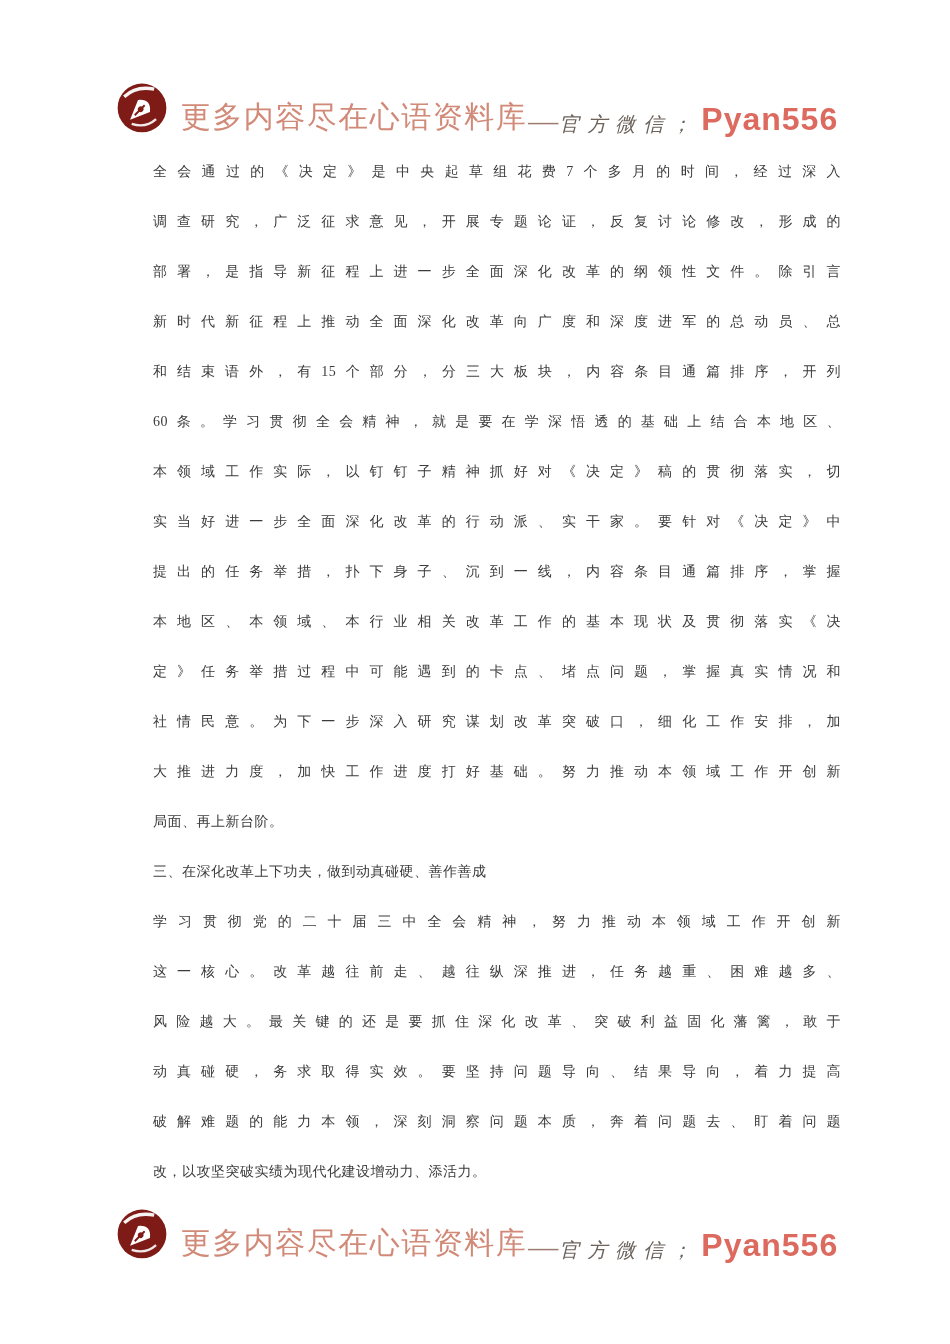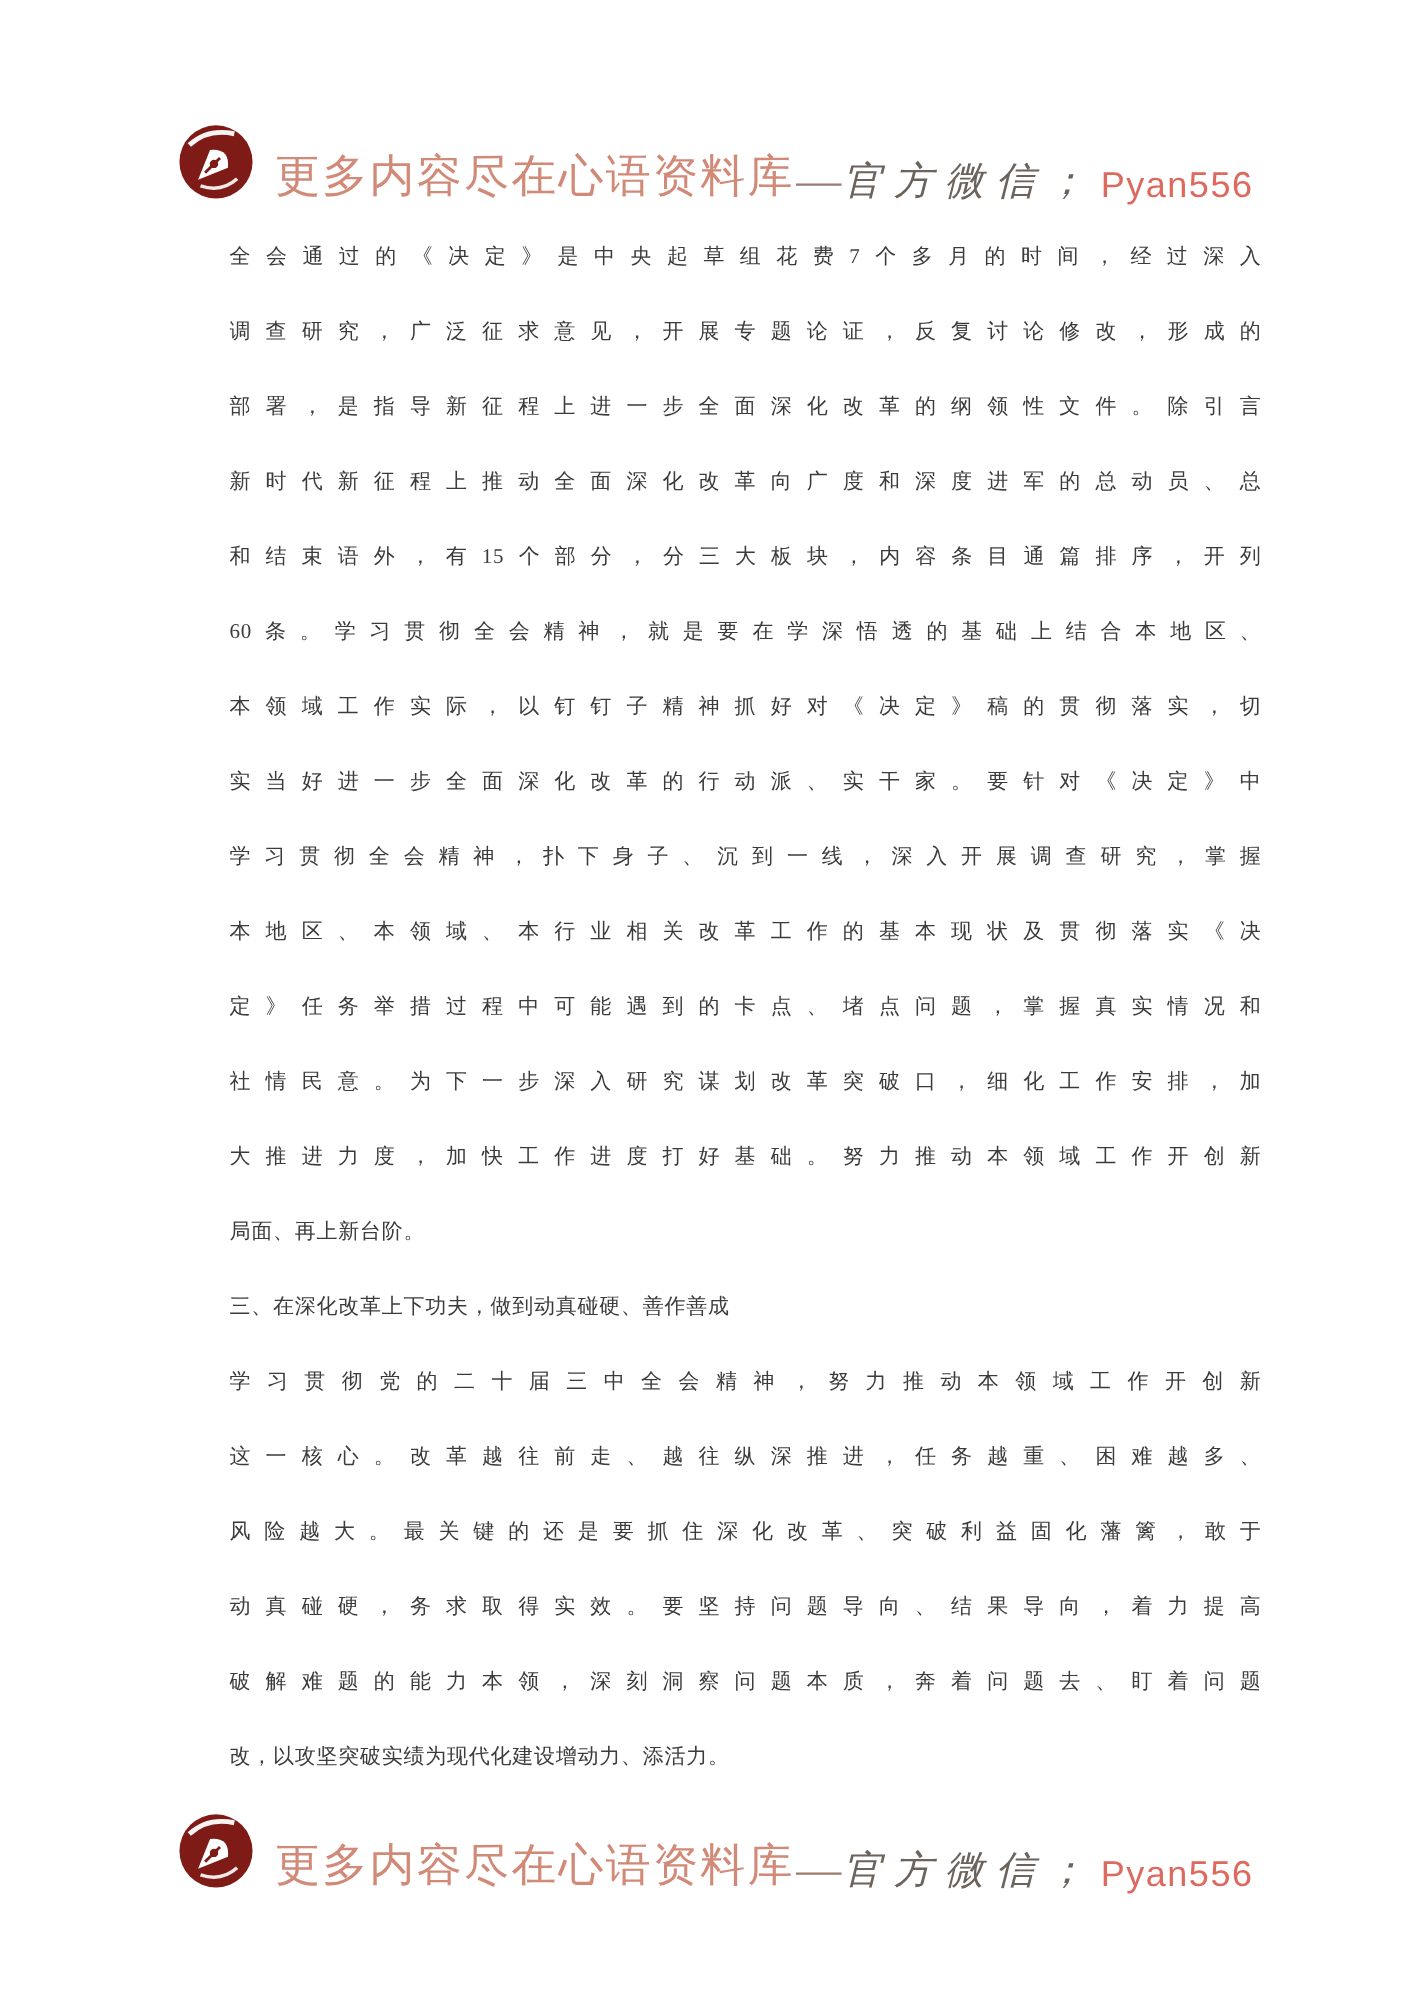--- a/index.html
+++ b/index.html
@@ -27,27 +27,28 @@
   .wm-main {
     color: var(--salmon, #d28a78);
     font-size: 30px; letter-spacing: 1.5px; font-weight: 500;
   }
   .wm-dash {
     color: var(--dash_col, #9b7c6e);
     font-size: 30px; margin: 0 1px 0 1px;
   }
   .wm-wechat {
     color: var(--gray_script, #6c635c);
-    font-size: 26px; font-style: italic; letter-spacing: 8px;
+    font-size: 20px; font-style: italic; letter-spacing: 8px;
   }
   .wm-id {
     color: var(--id_red, #dc6a5f);
-    font-size: 24px; letter-spacing: 1px;
+    font-size: 32px; letter-spacing: 1px;
     font-family: "Liberation Sans", sans-serif;
     margin-left: 2px;
+    font-weight: bold;
   }
 
   
   .doc-body {
     position: absolute;
     left: 153px; top: 147px; width: 688px;
     color: var(--ink, #3b3b3b);
     font-size: 14px; letter-spacing: 0.5px;
   }
   .text-line {
@@ -87,21 +88,21 @@
 
   <main class="doc-body">
       <div class="text-line stretch">全会通过的《决定》是中央起草组花费7个多月的时间，经过深入</div>
       <div class="text-line stretch">调查研究，广泛征求意见，开展专题论证，反复讨论修改，形成的</div>
       <div class="text-line stretch">部署，是指导新征程上进一步全面深化改革的纲领性文件。除引言</div>
       <div class="text-line stretch">新时代新征程上推动全面深化改革向广度和深度进军的总动员、总</div>
       <div class="text-line stretch">和结束语外，有15个部分，分三大板块，内容条目通篇排序，开列</div>
       <div class="text-line stretch">60条。学习贯彻全会精神，就是要在学深悟透的基础上结合本地区、</div>
       <div class="text-line stretch">本领域工作实际，以钉钉子精神抓好对《决定》稿的贯彻落实，切</div>
       <div class="text-line stretch">实当好进一步全面深化改革的行动派、实干家。要针对《决定》中</div>
-      <div class="text-line stretch">学习贯彻全会精神，扑下身子、沉到一线，深入开展调查研究，掌握</div>
+      <div class="text-line stretch">提出的任务举措，扑下身子、沉到一线，内容条目通篇排序，掌握</div>
       <div class="text-line stretch">本地区、本领域、本行业相关改革工作的基本现状及贯彻落实《决</div>
       <div class="text-line stretch">定》任务举措过程中可能遇到的卡点、堵点问题，掌握真实情况和</div>
       <div class="text-line stretch">社情民意。为下一步深入研究谋划改革突破口，细化工作安排，加</div>
       <div class="text-line stretch">大推进力度，加快工作进度打好基础。努力推动本领域工作开创新</div>
       <div class="text-line">局面、再上新台阶。</div>
       <div class="text-line">三、在深化改革上下功夫，做到动真碰硬、善作善成</div>
       <div class="text-line stretch">学习贯彻党的二十届三中全会精神，努力推动本领域工作开创新</div>
       <div class="text-line stretch">这一核心。改革越往前走、越往纵深推进，任务越重、困难越多、</div>
       <div class="text-line stretch">风险越大。最关键的还是要抓住深化改革、突破利益固化藩篱，敢于</div>
       <div class="text-line stretch">动真碰硬，务求取得实效。要坚持问题导向、结果导向，着力提高</div>

